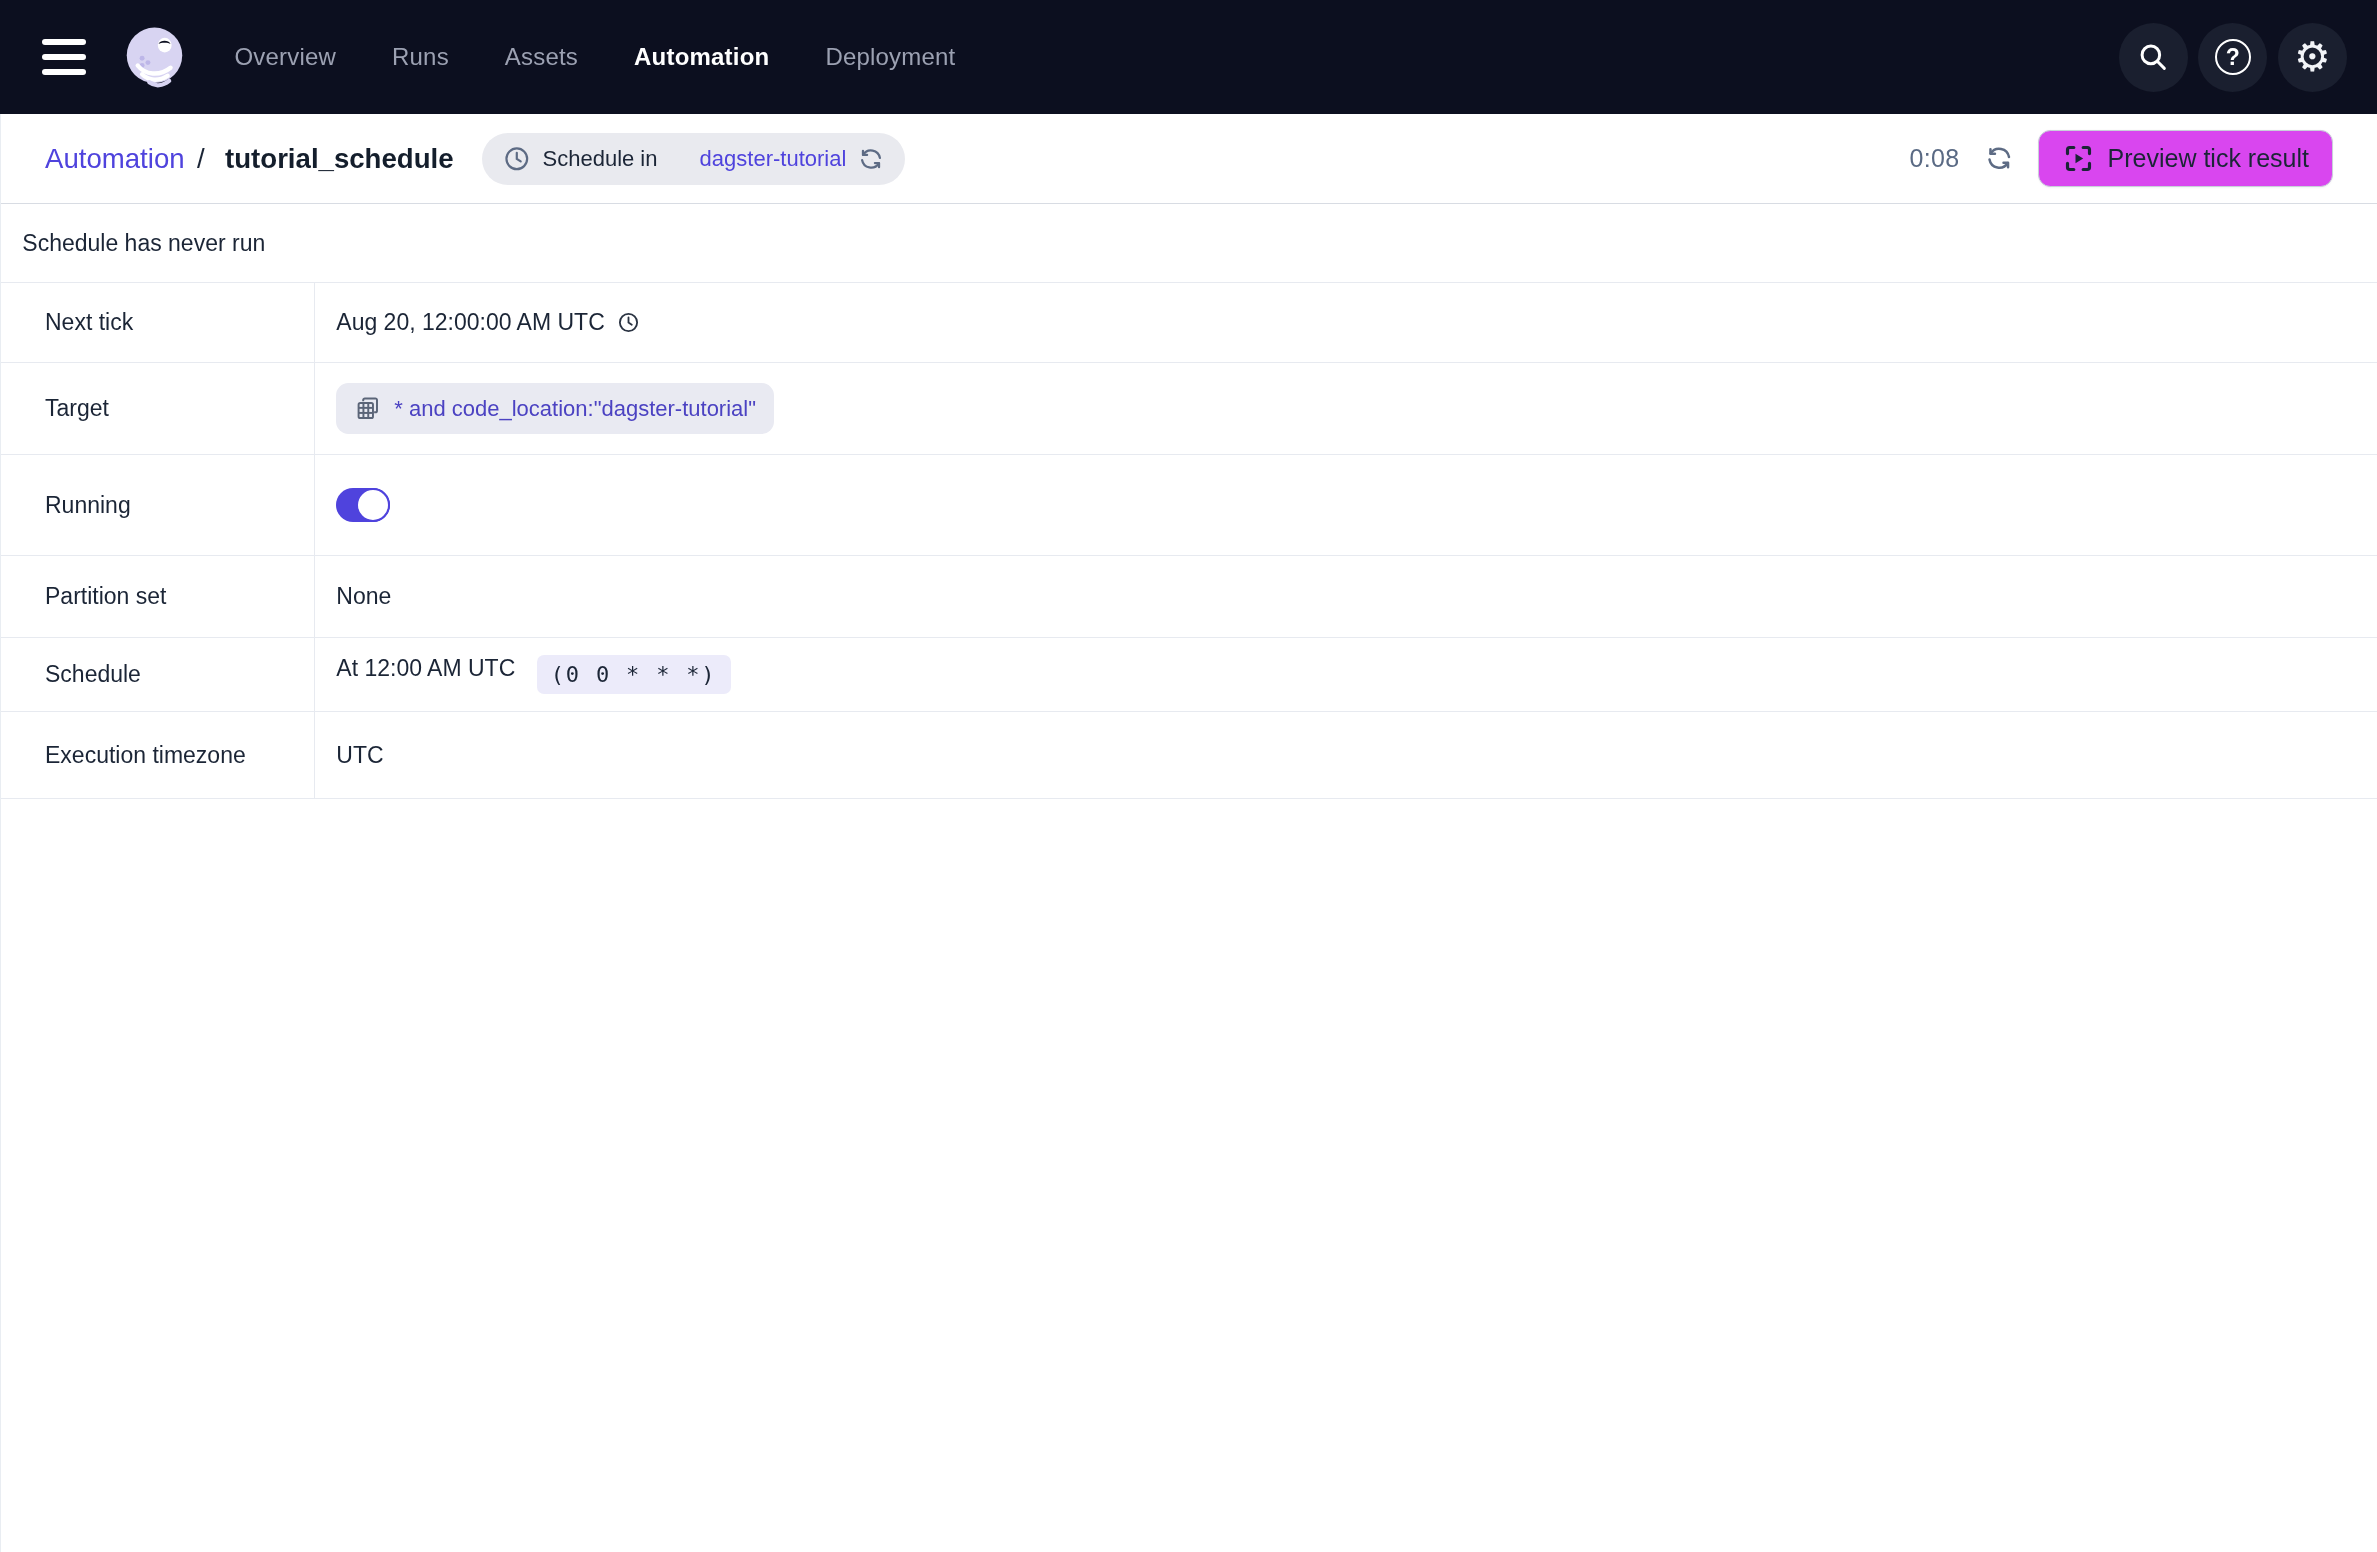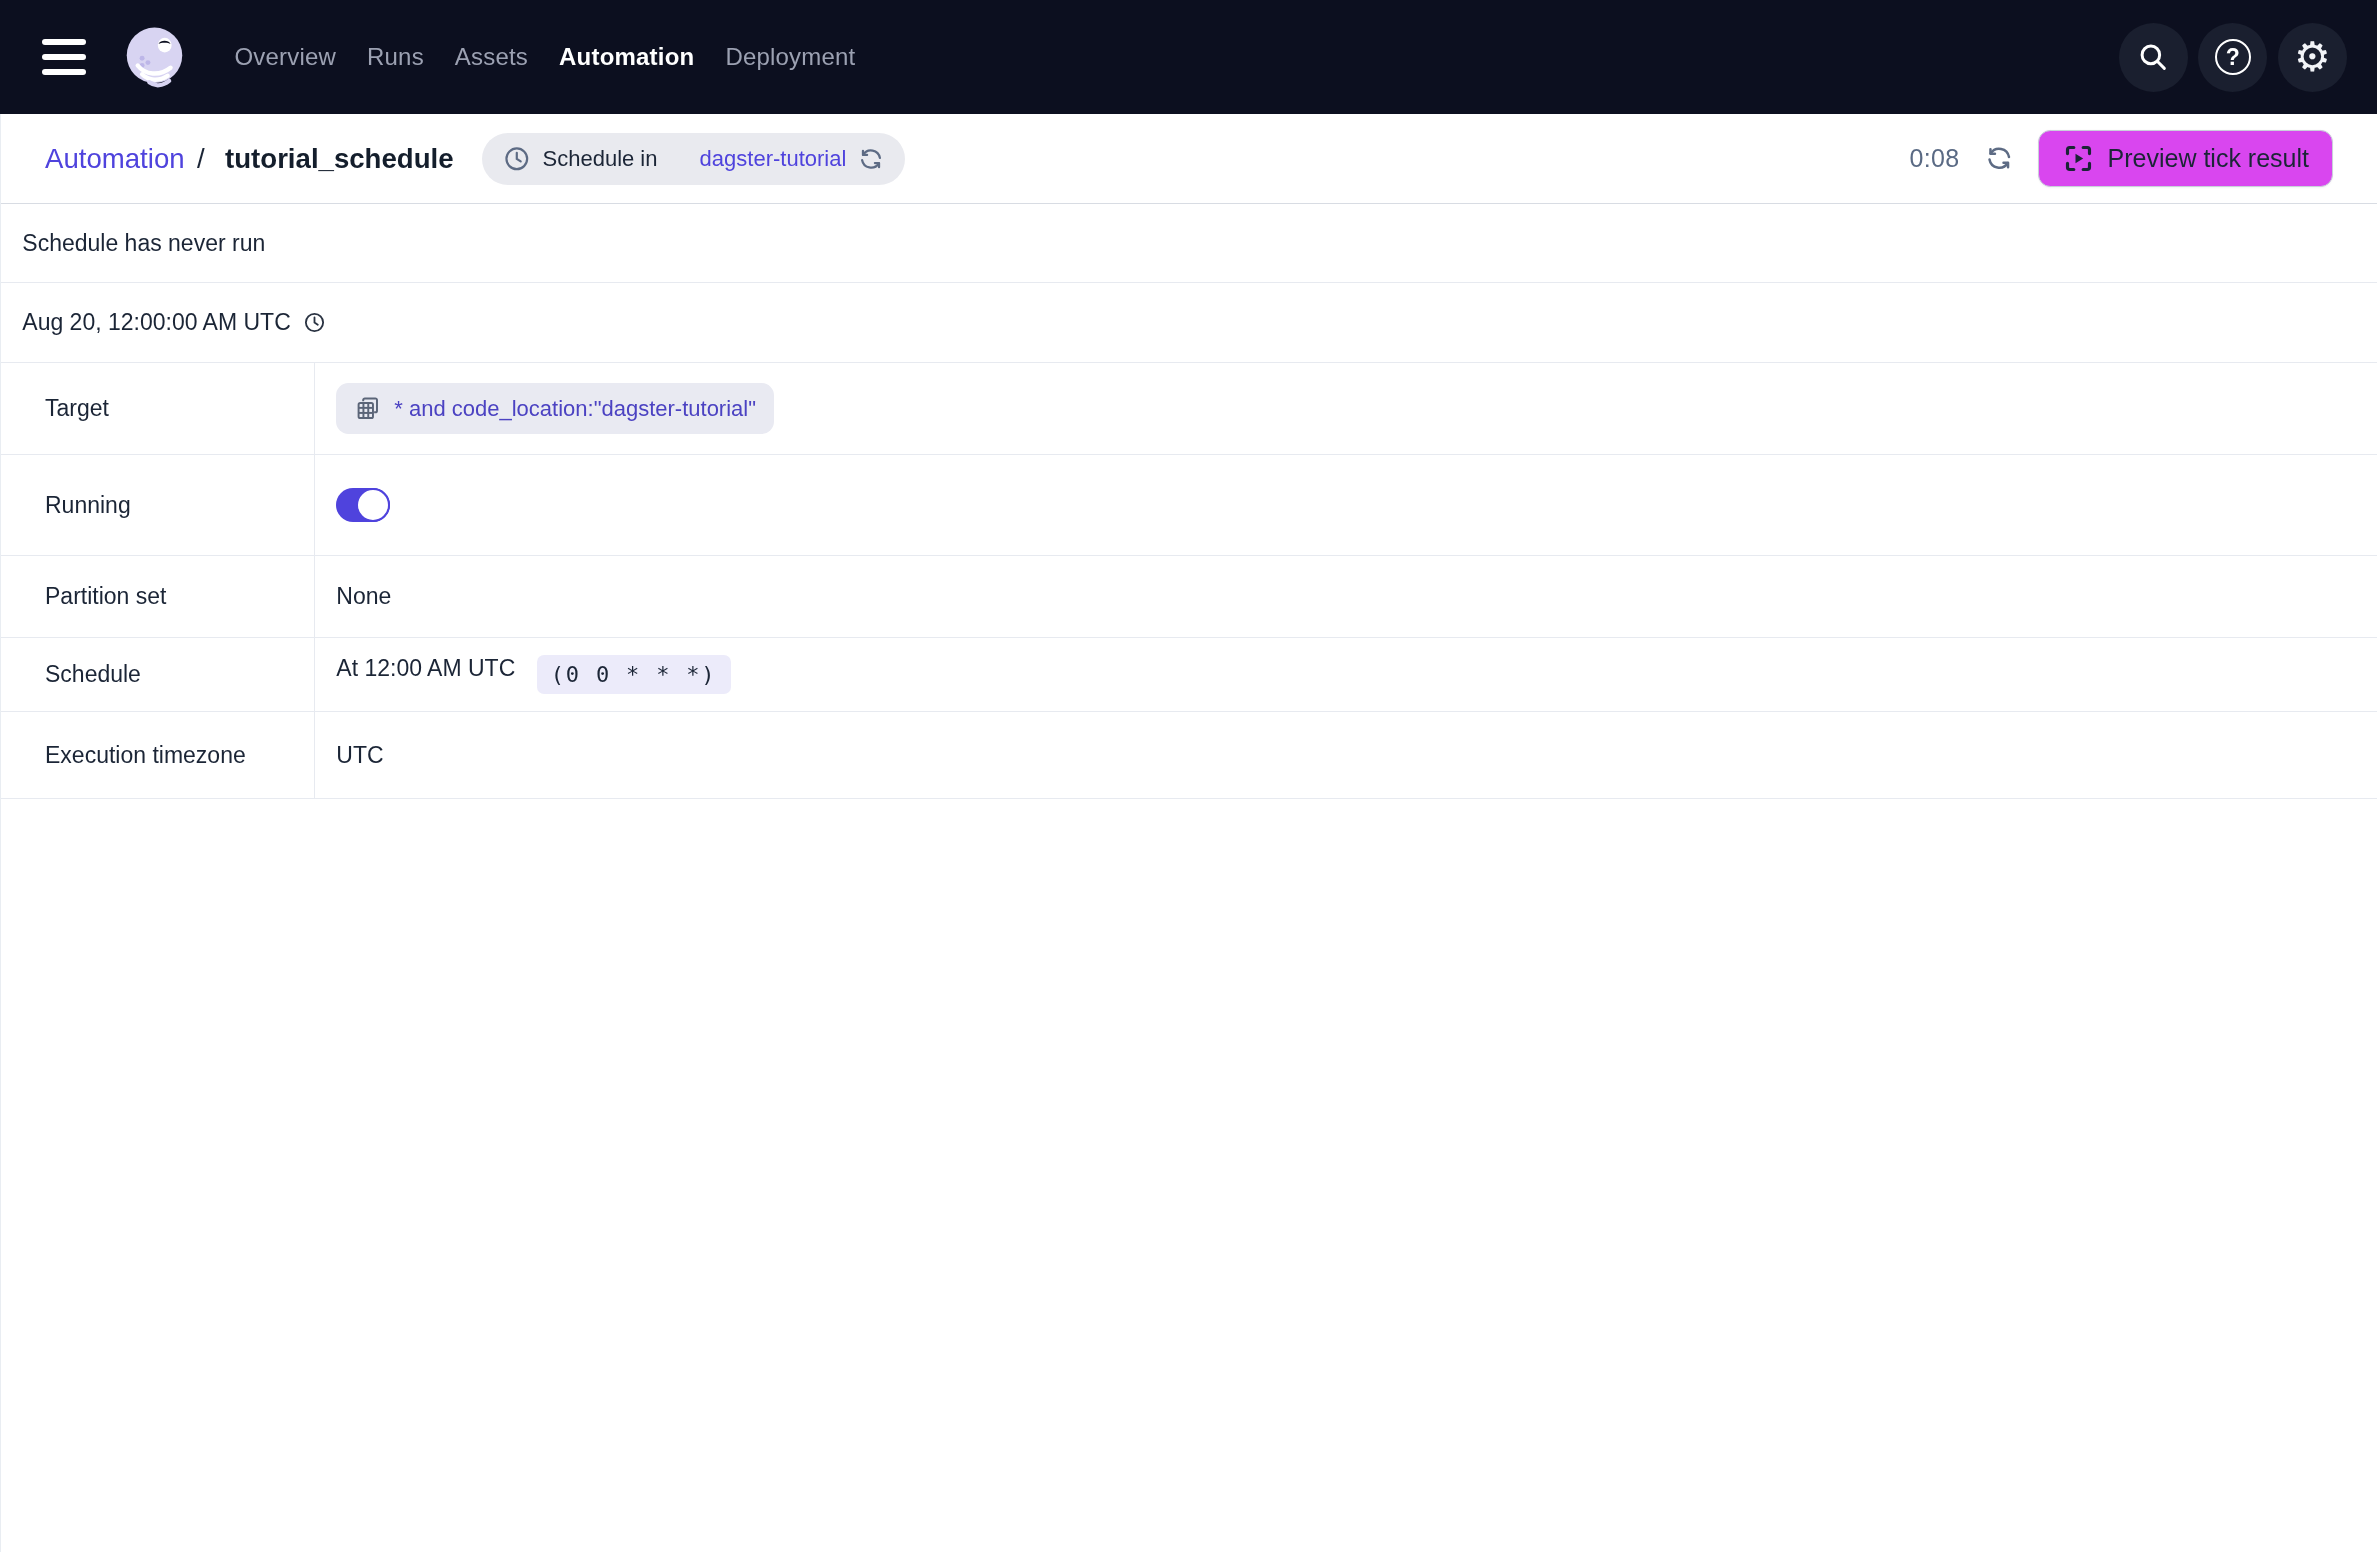--- a/index.html
+++ b/index.html
@@ -20,21 +20,21 @@
   *{box-sizing:border-box;margin:0;padding:0}
   html,body{width:2377px;height:1552px;background:#fff;overflow:hidden;
     font-family:"Liberation Sans","DejaVu Sans",sans-serif;color:var(--text-primary);}
   .app{width:2377px;height:1552px;display:flex;flex-direction:column;}
 
   
   .topbar{height:114px;flex:0 0 114px;background:var(--topbar-bg);display:flex;align-items:center;padding:0 30px;}
   .hamburger{width:46px;height:36px;display:flex;flex-direction:column;justify-content:space-between;cursor:pointer;margin-left:12.4px;}
   .hamburger span{display:block;width:44px;height:6.2px;background:#fff;border-radius:3.1px;}
   .logo{width:73px;height:73px;margin-left:30px;flex:0 0 auto;cursor:pointer;}
-  .nav{display:flex;align-items:center;gap:31px;margin-left:43px;}
+  .nav{display:flex;align-items:center;gap:56px;margin-left:43px;}
   .nav-item{font-size:24px;font-weight:500;color:var(--nav-inactive);cursor:pointer;letter-spacing:0.2px;}
   .nav-item.active{color:#fff;font-weight:700;}
   .topbar-spacer{flex:1}
   .icon-btn{width:69px;height:69px;border-radius:50%;background:var(--topbar-icon-bg);display:flex;align-items:center;justify-content:center;margin-left:10.7px;cursor:pointer;}
   .icon-btn svg{display:block}
   .help-circle{width:36px;height:36px;border:2.7px solid #fff;border-radius:50%;display:flex;align-items:center;justify-content:center;color:#fff;font-size:23px;font-weight:700;}
   .gear-glyph{color:#F2F4F8;font-size:41px;line-height:1;font-family:"DejaVu Sans",sans-serif;}
 
   
   .content{flex:1;border-left:1.8px solid #E9EDF2;display:flex;flex-direction:column;background:#fff;}
@@ -172,20 +172,21 @@
 
     <div class="details">
 
       <div class="row r-latest">
         <div class="row-value">
           <span>Schedule has never run</span>
         </div>
       </div>
 
       <div class="row r-next">
+        <div class="row-label">Next tick</div>
         <div class="row-value">
           <span>Aug 20, 12:00:00 AM UTC</span>
           <span class="clock-sm">
             <svg width="23" height="23" viewBox="0 0 24 24" fill="none" stroke="currentColor" stroke-width="1.9" stroke-linecap="round">
               <circle cx="12" cy="12" r="9"></circle>
               <path d="M12 6.8v5.2l3.4 2.3"></path>
             </svg>
           </span>
         </div>
       </div>

